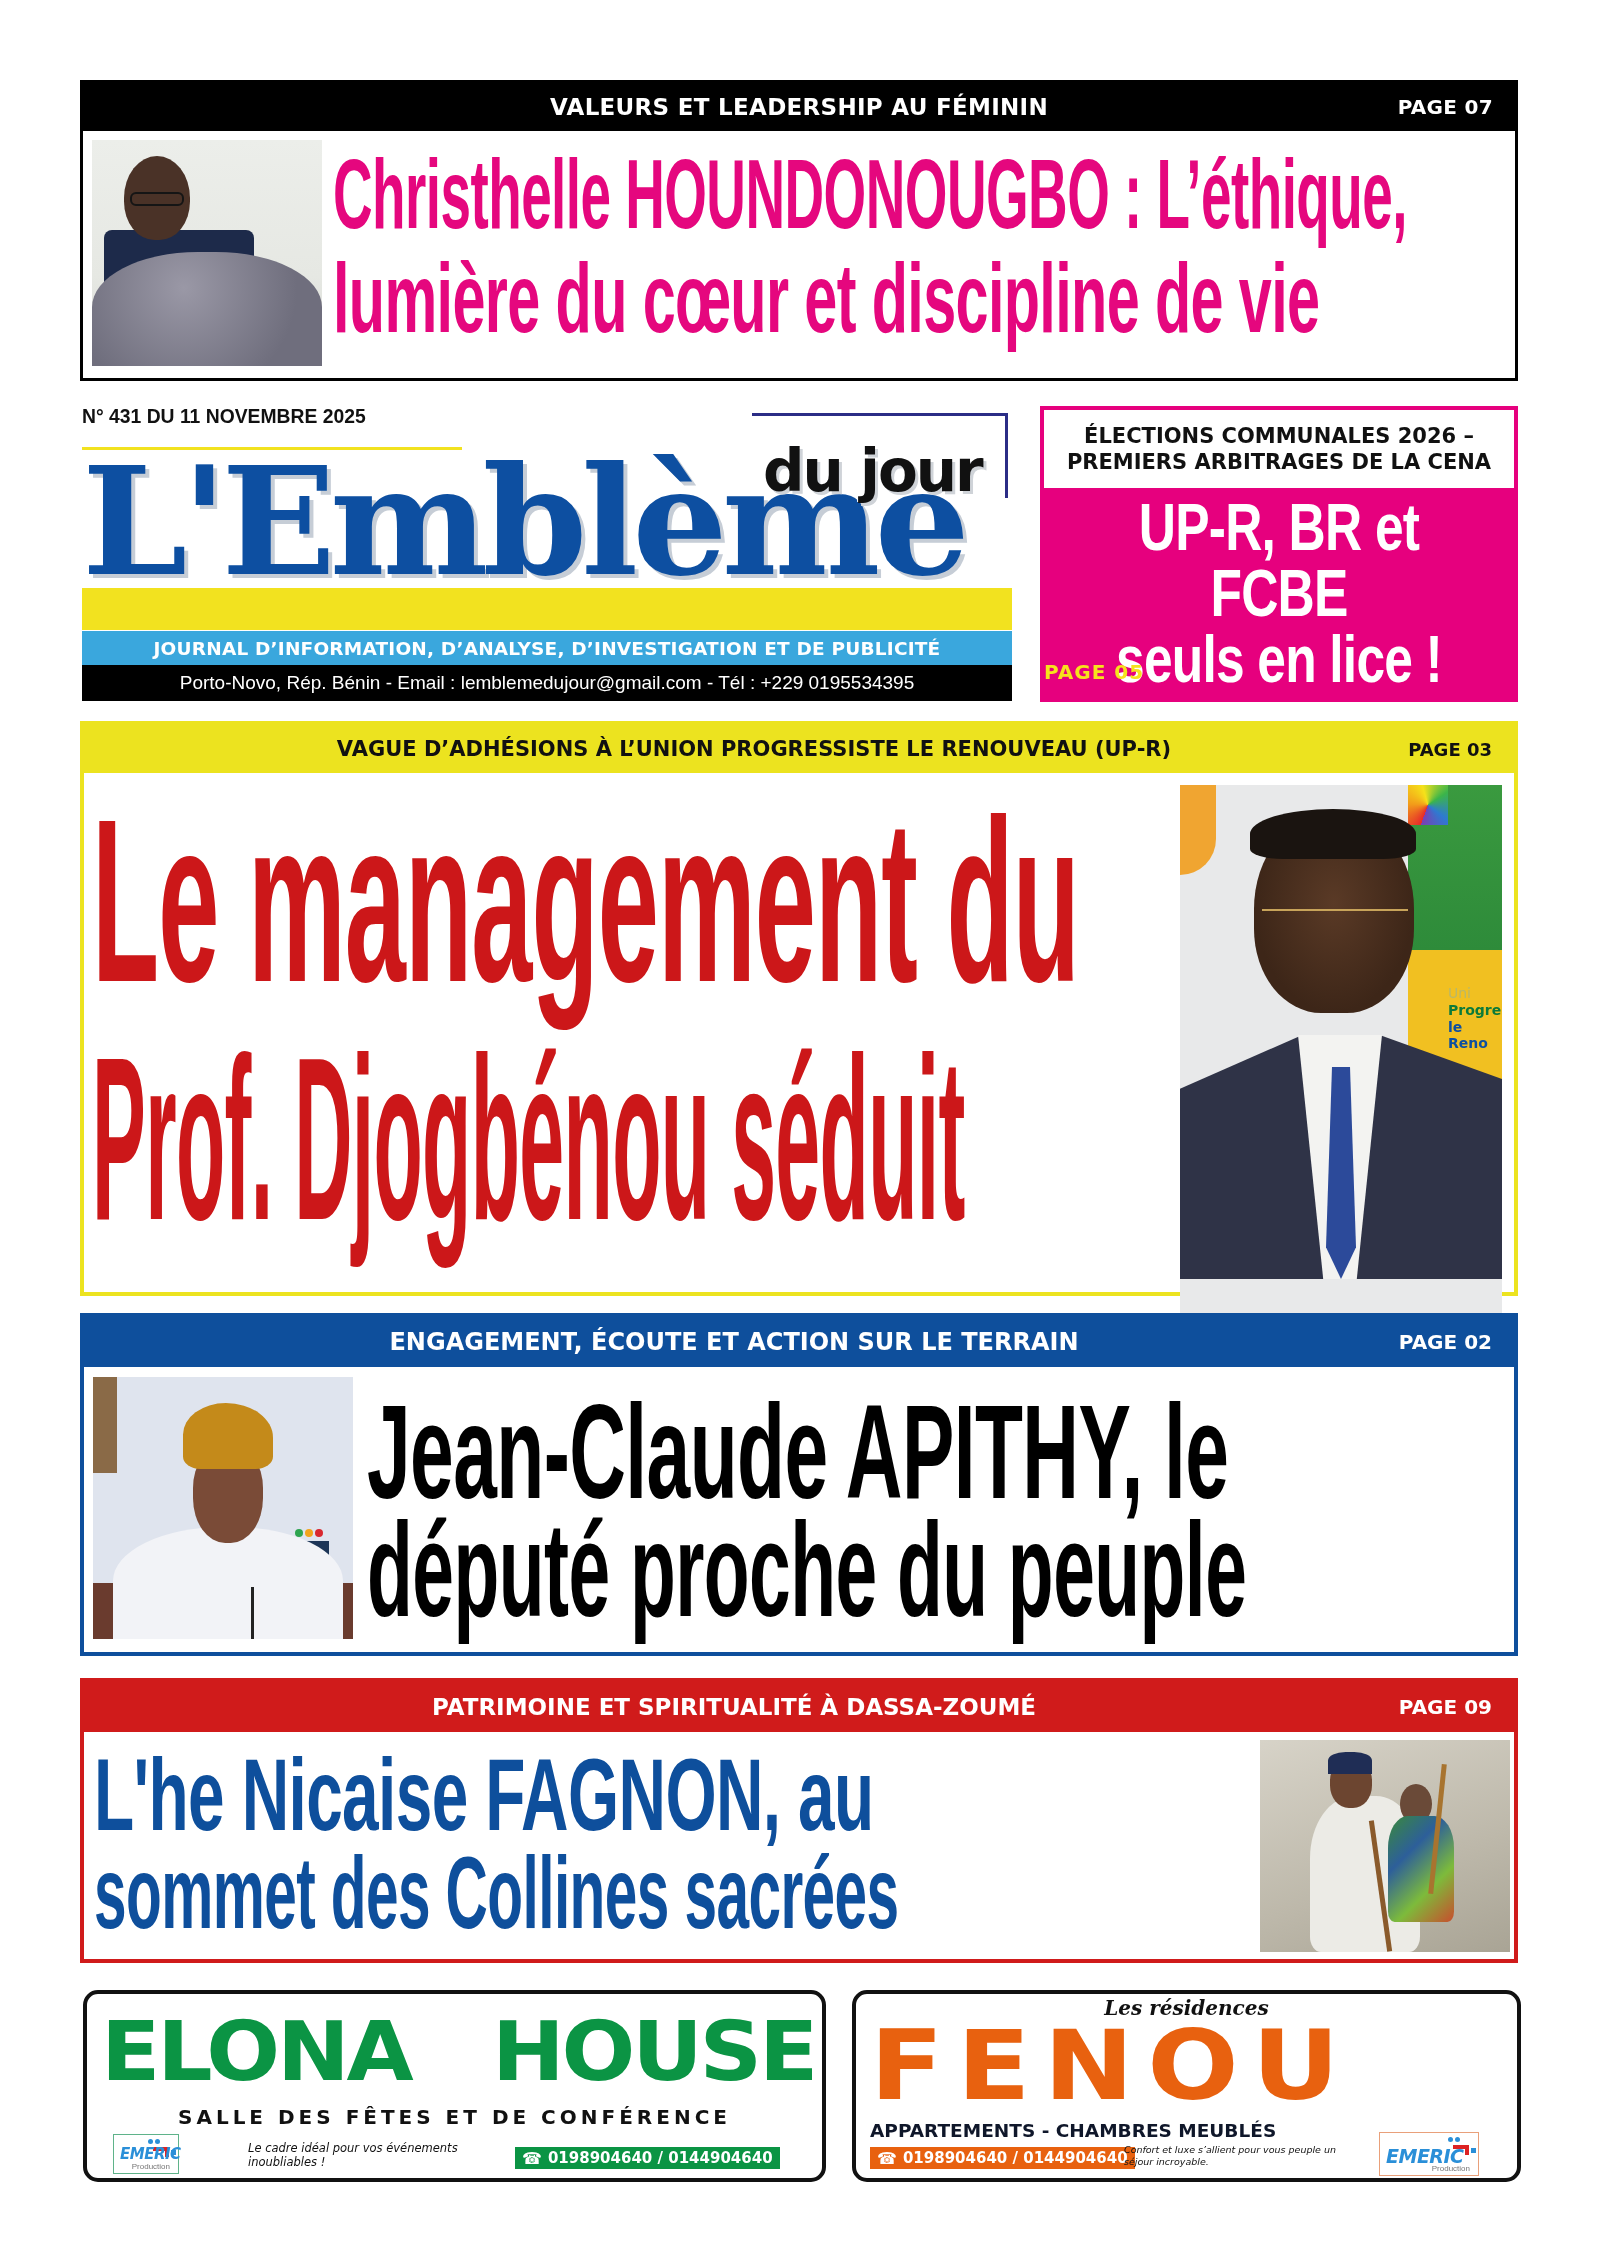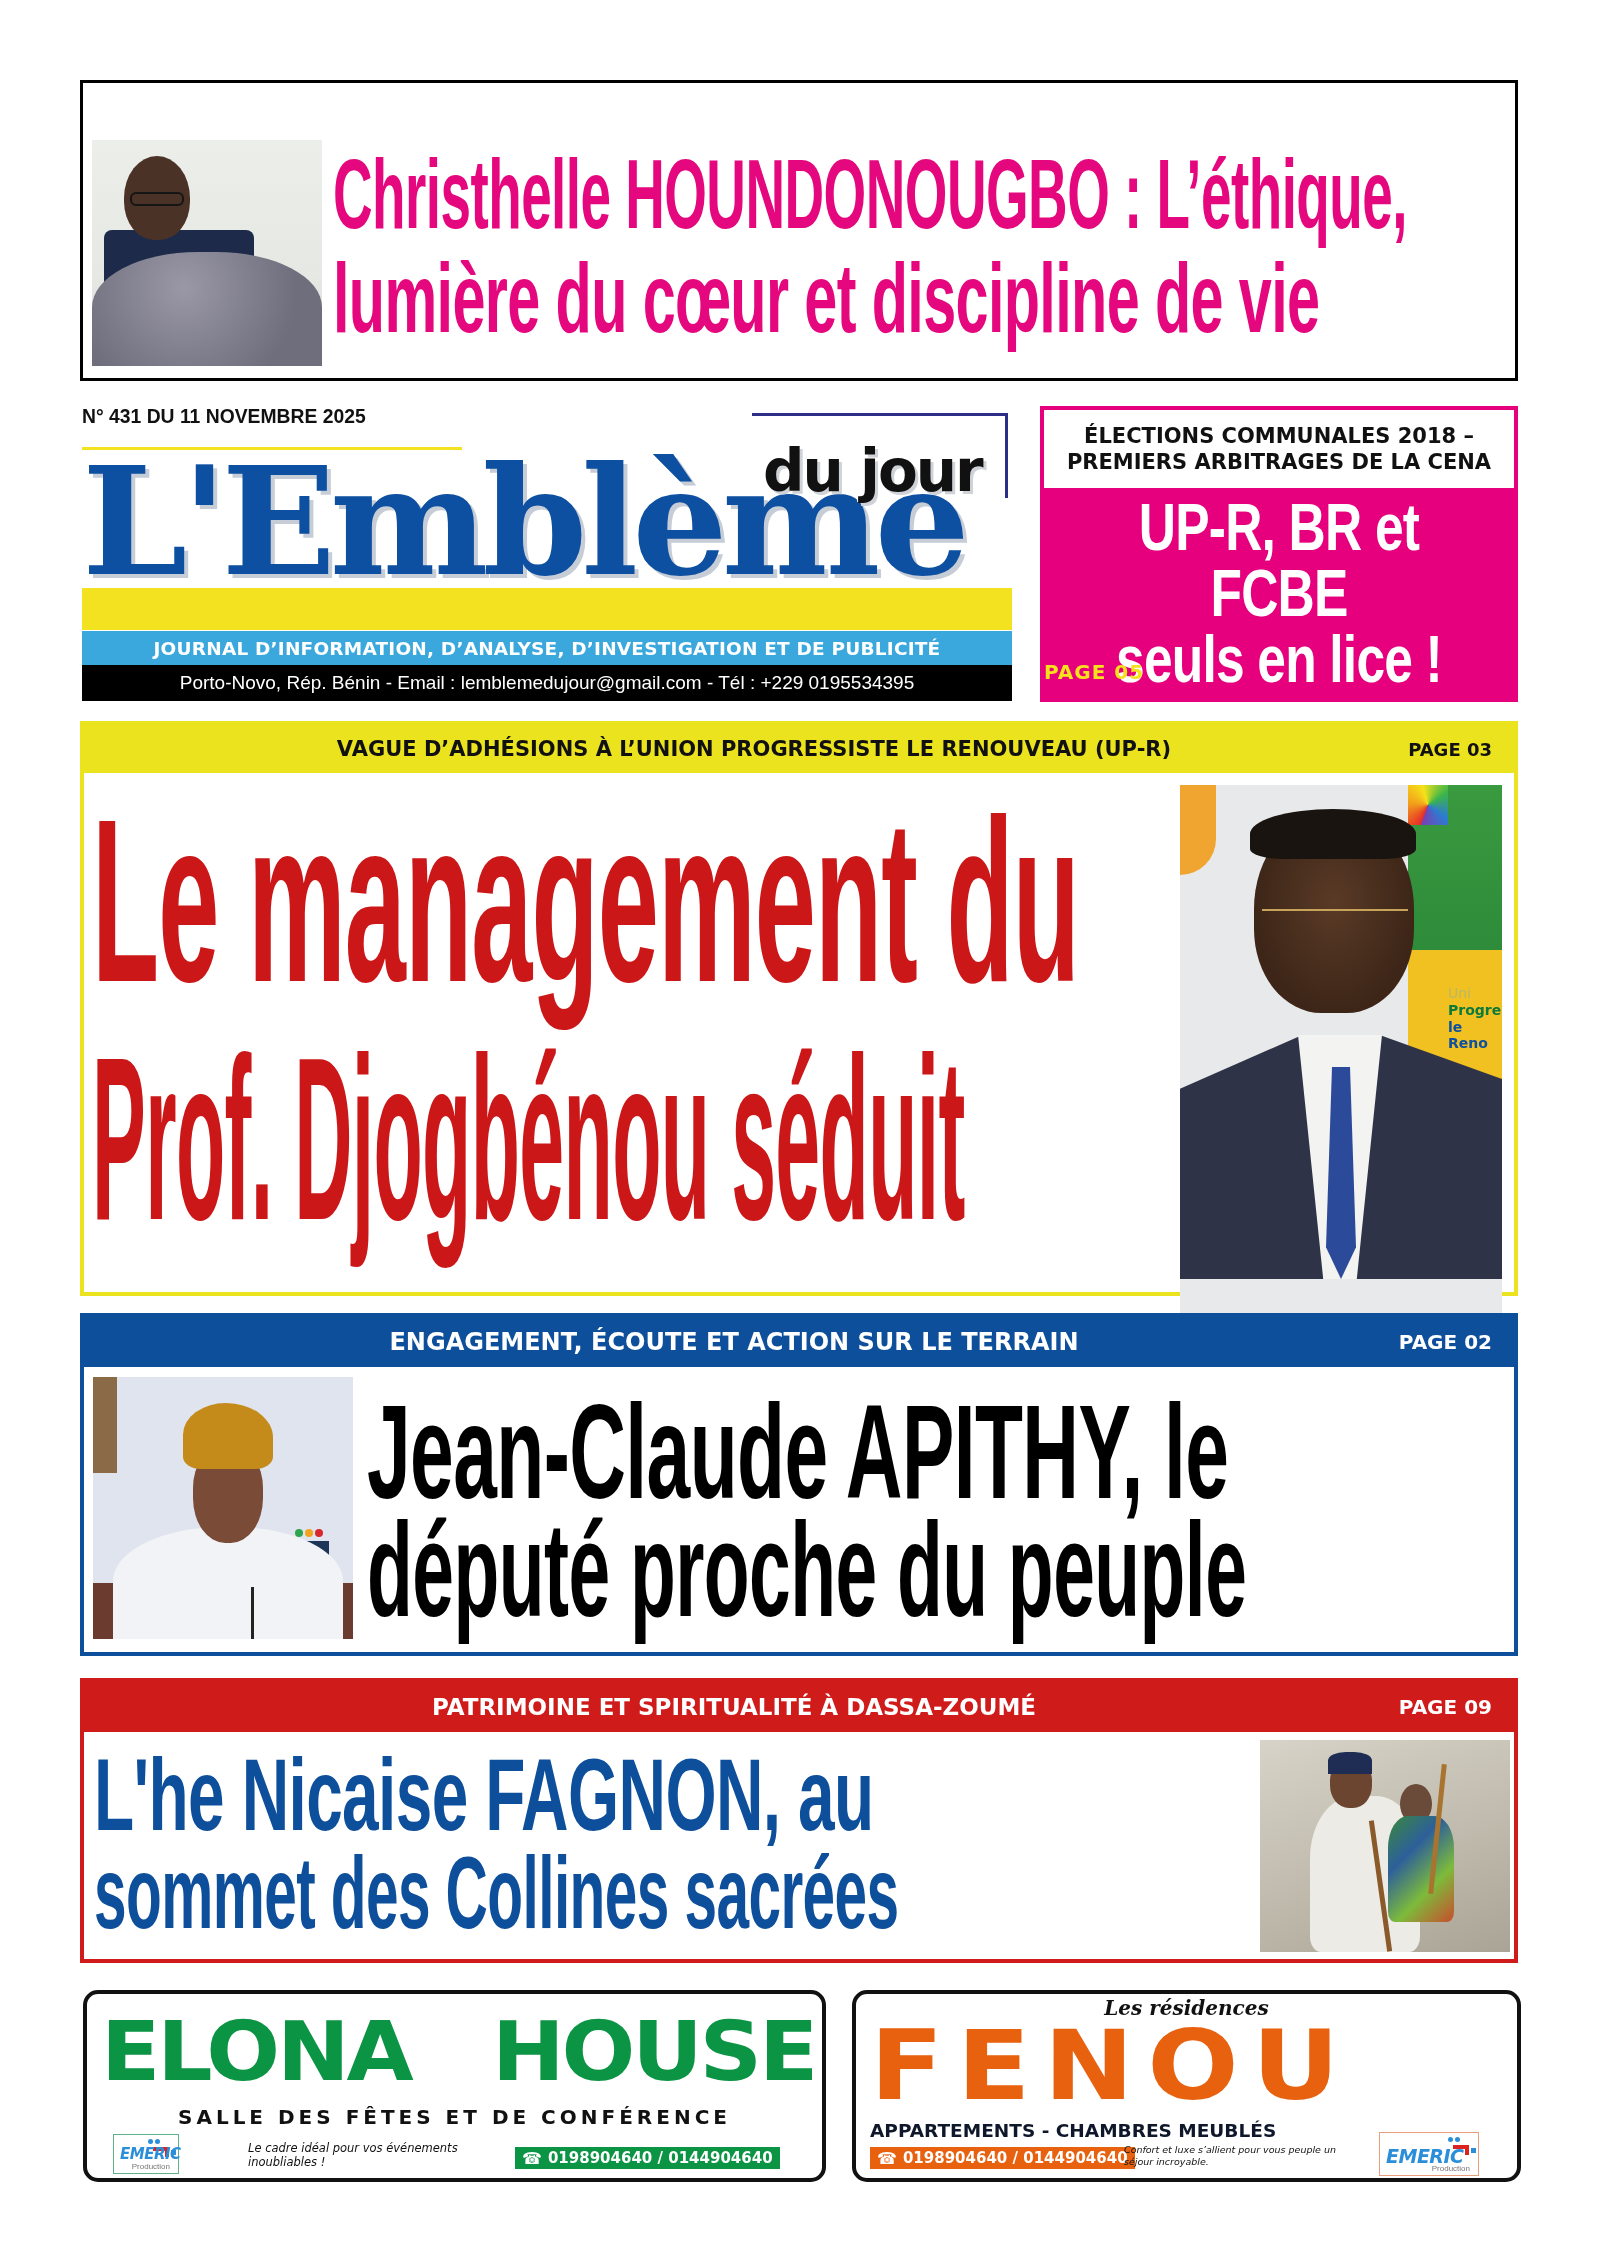--- a/index.html
+++ b/index.html
@@ -82,20 +82,24 @@
   .emeric .mark::after { content: ""; position: absolute; right: 0; top: 0; width: 4px; height: 10px; background: #d22; }
   .emeric .sq { position: absolute; right: 2px; top: 15px; width: 5px; height: 5px; background: #2a8fd8; }
 
   .phone-pill { position: absolute; color: #fff; font-family: "DejaVu Sans", sans-serif; font-weight: 700; font-size: 15px; display: flex; align-items: center; padding: 0 7px; gap: 6px; white-space: nowrap; }
   .phone-pill .ic { font-size: 16px; }
 </style>
 </head>
 <body>
 
 <section id="top-box" class="abs">
+  <div class="band">
+    <span>VALEURS ET LEADERSHIP AU FÉMININ</span>
+    <span class="page">PAGE 07</span>
+  </div>
   <div class="photo" style="left:9px; top:57px; width:230px; height:226px; background:linear-gradient(180deg,#eceeea 0%,#e6e8e3 60%,#d9dad6 100%);">
     <div style="position:absolute; left:12px; top:90px; width:150px; height:180px; background:#1d2a4a; border-radius:8px 8px 0 0;"></div>
     <div style="position:absolute; left:32px; top:16px; width:66px; height:84px; background:#4a3227; border-radius:50% 50% 46% 46%;"></div>
     <div style="position:absolute; left:38px; top:52px; width:54px; height:14px; border:2px solid #151515; border-radius:6px;"></div>
     <div style="position:absolute; left:0px; top:112px; width:230px; height:120px; background:radial-gradient(circle at 40% 30%,#9a98a6,#6f6e7d 70%); border-radius:46% 46% 0 0;"></div>
   </div>
   <div class="abs headline" style="left:250px; top:62px; font-size:98px; color:#e5077e; transform:scaleX(0.56);">Christhelle HOUNDONOUGBO : L’éthique,</div>
   <div class="abs headline" style="left:250px; top:166px; font-size:98px; color:#e5077e; transform:scaleX(0.605);">lumière du cœur et discipline de vie</div>
 </section>
 
@@ -103,21 +107,21 @@
 <div id="mast-yellow-rule" class="abs"></div>
 <div id="mast-blue-frame" class="abs"></div>
 <div id="logo-yellow" class="abs"></div>
 <div id="logo-text" class="abs">L'Emblème</div>
 <div id="dujour" class="abs">du jour</div>
 <div id="tagline" class="abs">JOURNAL D’INFORMATION, D’ANALYSE, D’INVESTIGATION ET DE PUBLICITÉ</div>
 <div id="contact" class="abs">Porto-Novo, Rép. Bénin - Email : lemblemedujour@gmail.com - Tél : +229 0195534395</div>
 
 <section id="pink-box" class="abs">
   <div id="pink-kicker">
-    <span>ÉLECTIONS COMMUNALES 2018 –</span>
+    <span>ÉLECTIONS COMMUNALES 2026 –</span>
     <span>PREMIERS ARBITRAGES DE LA CENA</span>
   </div>
   <div id="pink-head">
     <span class="l">UP-R, BR et FCBE</span>
     <span class="l">seuls en lice !</span>
   </div>
   <div id="pink-page">PAGE  05</div>
 </section>
 
 <section id="yellow-box" class="abs">

